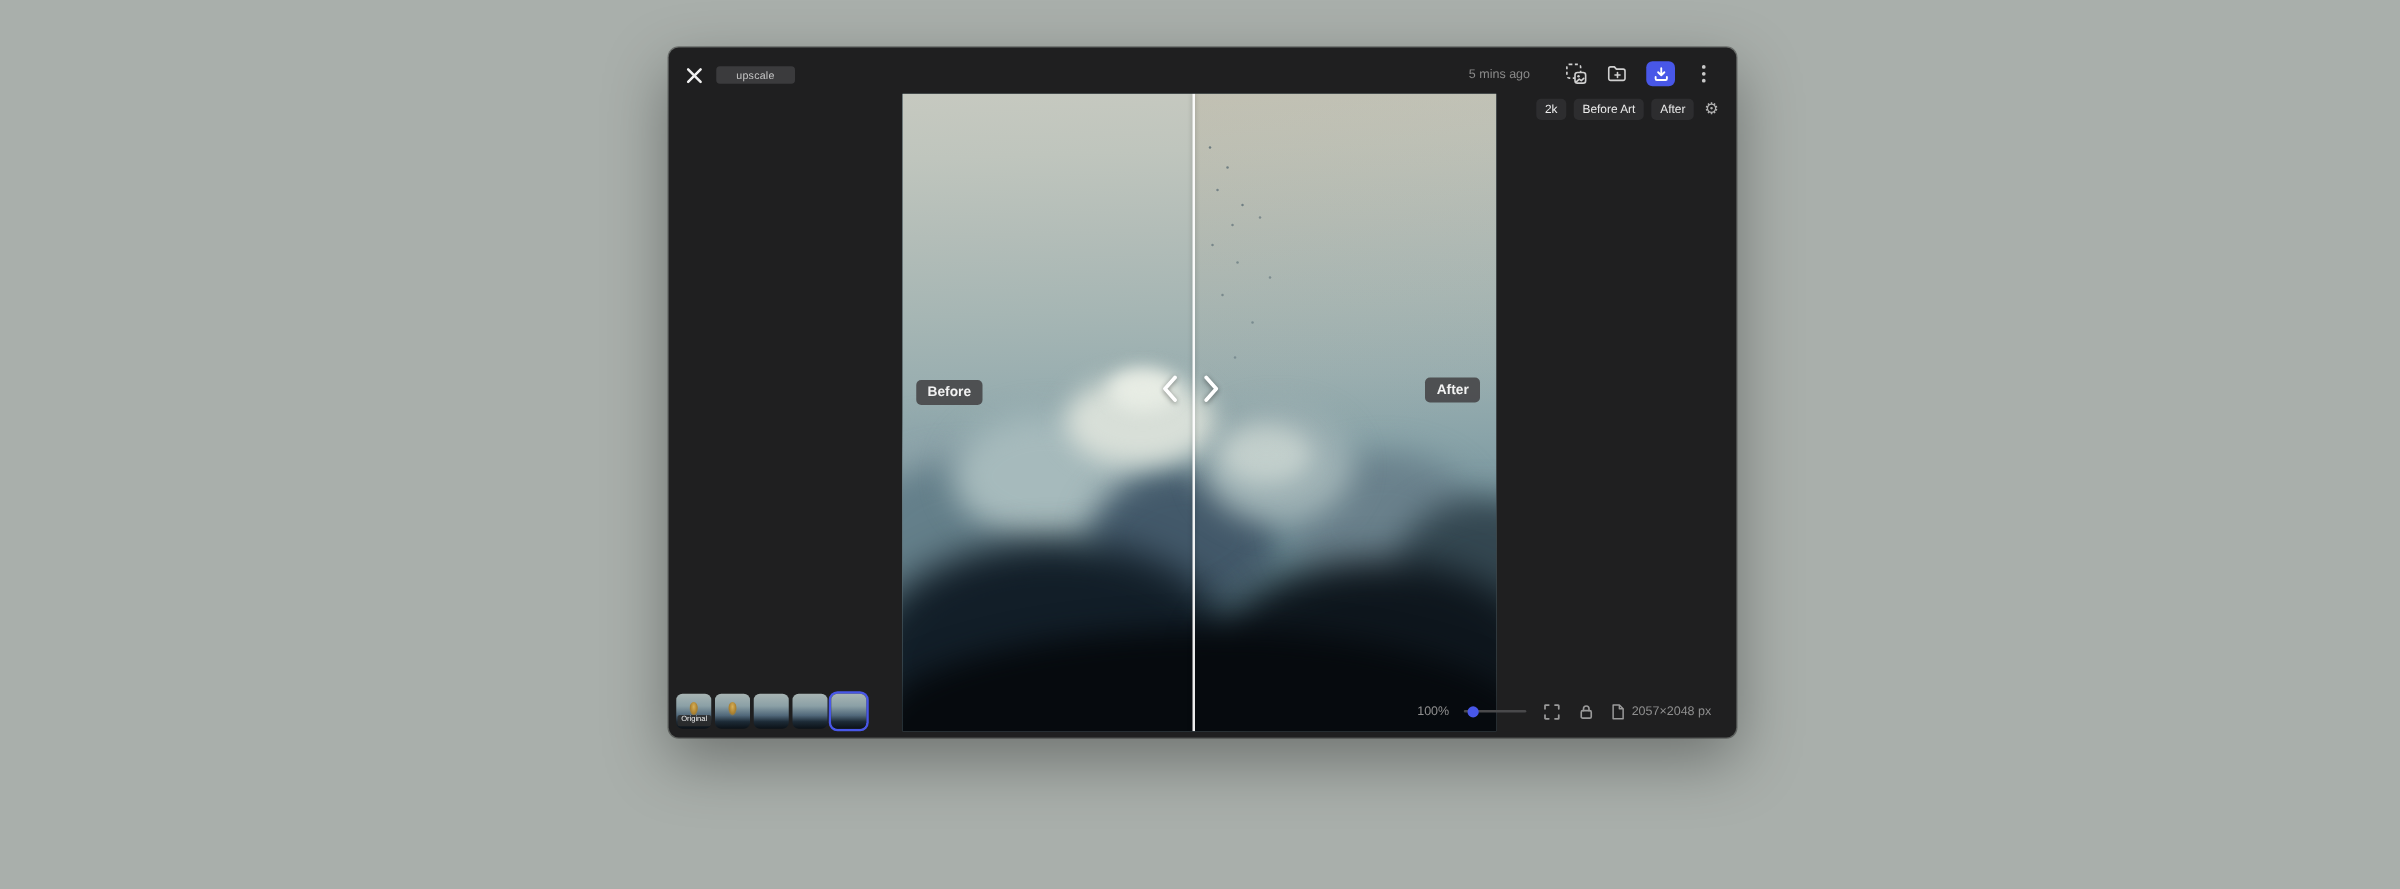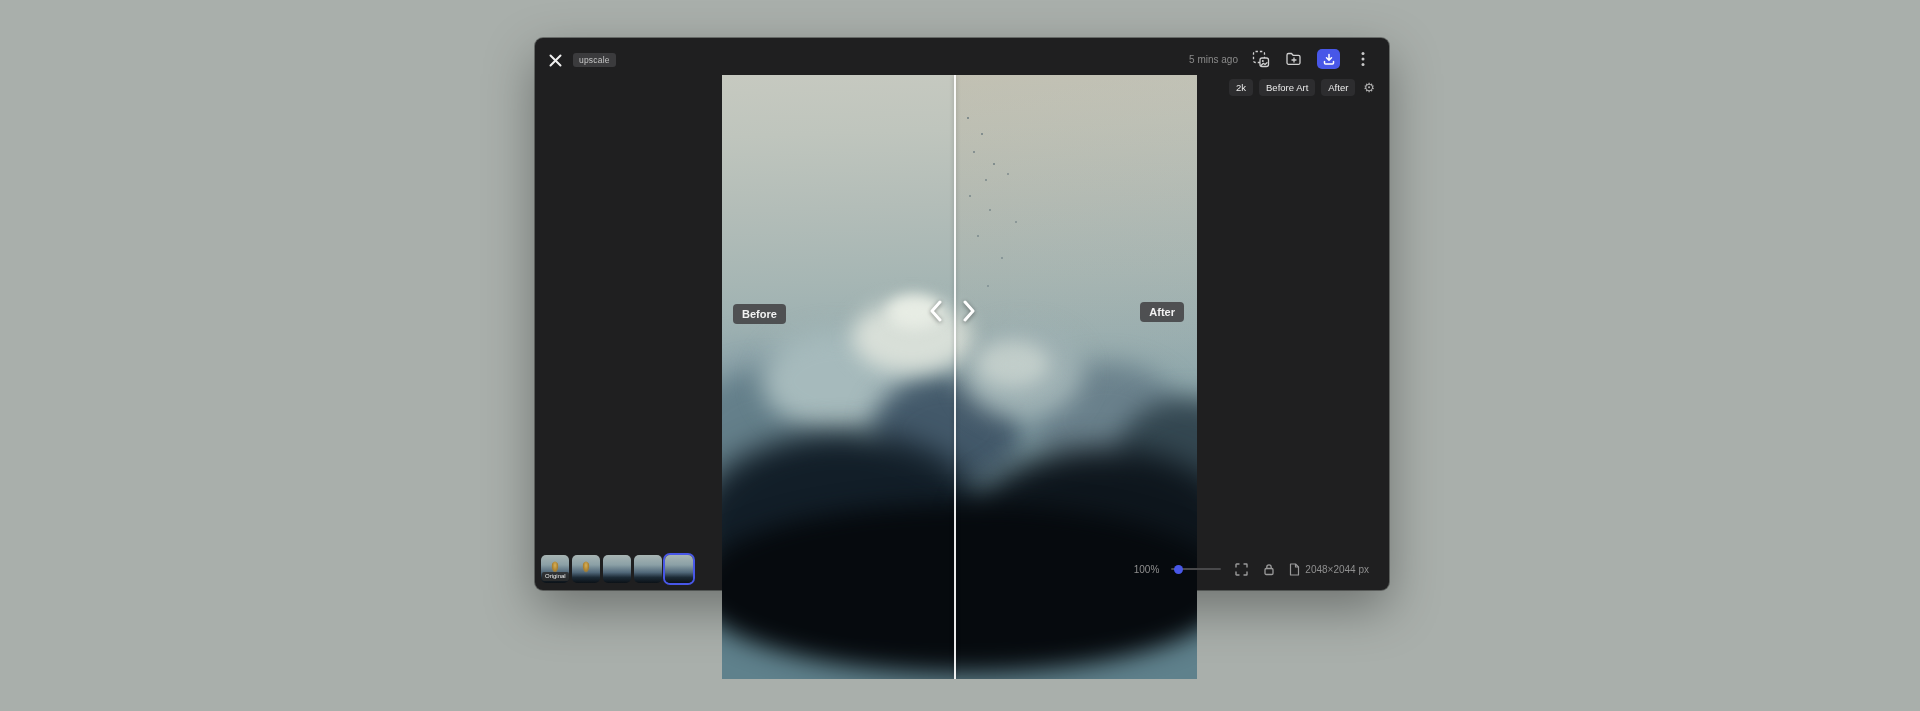--- a/index.html
+++ b/index.html
@@ -19,27 +19,27 @@
 
   
   .close-btn {
     position:absolute; left:10px; top:12px; width:20px; height:20px;
     display:flex; align-items:center; justify-content:center;
     background:transparent; border:none; cursor:pointer;
   }
   .type-badge {
     position:absolute; left:38px; top:15px;
     font-size:8.5px; color:#c6c6c6; background:#3b3b3d;
-    padding:2px 6px; border-radius:3px; letter-spacing:.2px;
+    padding:2px 16px; border-radius:3px; letter-spacing:.2px;
   }
   .header-right {
     position:absolute; right:16px; top:10px; height:22px;
     display:flex; align-items:center; gap:13px;
   }
-  .timestamp { font-size:10px; color:#8a8a8a; margin-right:0;padding-left:45px; }
+  .timestamp { font-size:10px; color:#8a8a8a; margin-right:14px;padding-left:45px; }
   .icon-btn {
     width:20px; height:20px; display:flex; align-items:center; justify-content:center;
     background:transparent; border:none; cursor:pointer; color:#d0d0d0;
   }
   .download-btn {
     width:23px; height:20px; border-radius:5px; border:none; cursor:pointer;
     background:#4857e8; display:flex; align-items:center; justify-content:center;
   }
 
   
@@ -52,21 +52,21 @@
     padding:3px 7px; border-radius:4px; white-space:nowrap;
   }
   .gear-btn {
     background:transparent; border:none; cursor:pointer;
     color:#b0b0b0; font-size:13px; line-height:1;
     font-family:"DejaVu Sans",sans-serif; padding:0 0 0 2px;
   }
 
   
   .photo {
-    position:absolute; left:187px; top:37px; width:475px; height:604px;
+    position:absolute; left:187px; top:37px; width:475px; height:510px;
     overflow:hidden; background:#8aa4a9;
   }
   .sky {
     position:absolute; inset:0;
     background:linear-gradient(178deg,
       #c6c9c0 0%, #bfc5bd 10%, #b3bdb8 22%, #a6b6b4 34%,
       #99aeb0 45%, #8aa4a9 55%, #7b98a0 63%, #6e8d96 70%, #5f818c 78%);
   }
   .puff { position:absolute; border-radius:50%; }
   .p1  { left:130px; top:226px; width:120px; height:72px;  background:#d8dfd8; filter:blur(10px); }
@@ -270,17 +270,17 @@
         </svg>
       </span>
     </button>
     <div class="dims-group">
       <span style="display:flex">
         <svg width="11" height="13" viewBox="0 0 11 13" fill="none" stroke="#9a9a9a" stroke-width="1.2" stroke-linejoin="round">
           <path d="M1.5 1 h5 L9.5 4 v8 h-8 z"></path>
           <path d="M6.5 1 v3 h3"></path>
         </svg>
       </span>
-      <span class="dims-text">2048×2044 px</span>
+      <span class="dims-text">2057×2048 px</span>
     </div>
   </div>
 
 </div>
 
 </body></html>

